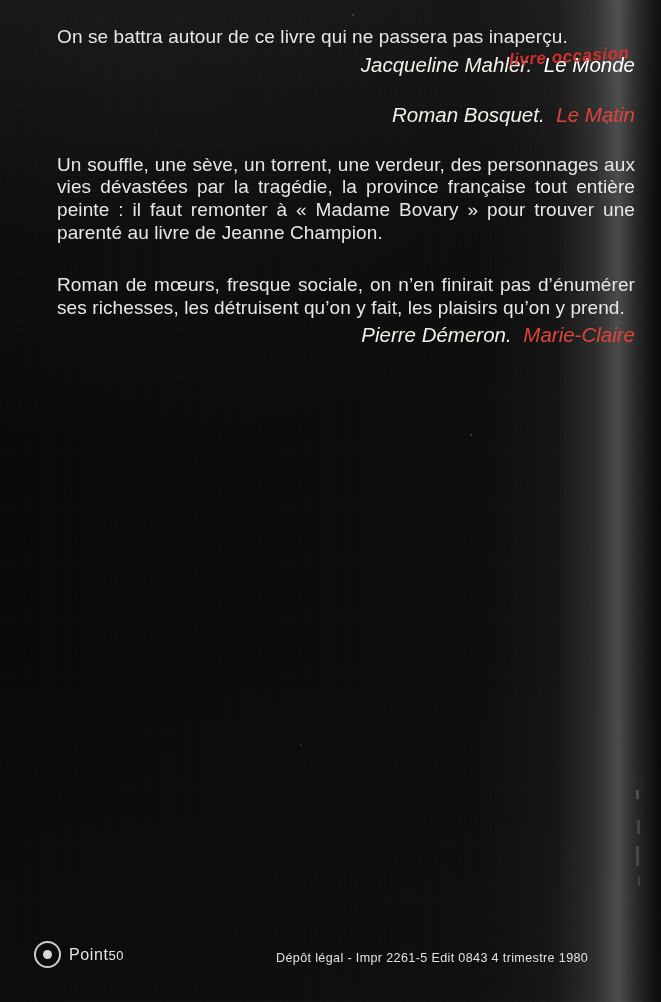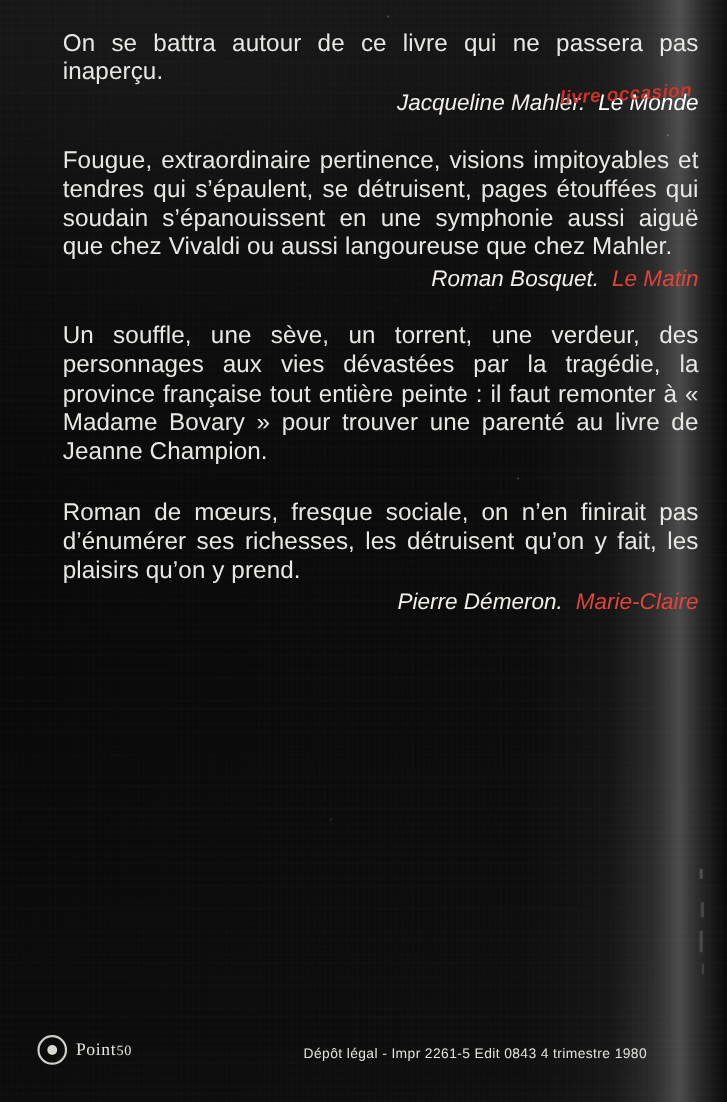--- a/index.html
+++ b/index.html
@@ -61,21 +61,21 @@
     left: 57px;
     top: 26px;
     width: 578px;
   }
 
   .quote-block {
     margin-bottom: 26px;
   }
   .quote-text {
     color: #e9e7e4;
-    font-size: 22px;
+    font-size: 19px;
     line-height: 1.19;
     text-align: justify;
     text-align-last: left;
     letter-spacing: 0.1px;
     white-space: pre-wrap;
   }
   .attrib {
     margin-top: 4px;
     text-align: right;
     font-size: 20.5px;
@@ -137,21 +137,21 @@
     left: 50%;
     top: 50%;
     width: 9px;
     height: 9px;
     margin: -4.5px 0 0 -4.5px;
     border-radius: 50%;
     background: #d9d7d2;
   }
   .logo-text {
     color: #e6e4df;
-    font-family: Liberation Serif, serif;
+    font-family: Liberation Sans, sans-serif;
     font-size: 16px;
     letter-spacing: 0.6px;
   }
   .logo-text .num {
     font-size: 13px;
   }
   .legal {
     position: absolute;
     left: 276px;
     bottom: 3px;
@@ -186,21 +186,20 @@
     <div class="quote-block">
       <div class="quote-text">On se battra autour de ce livre qui ne passera pas inaperçu.</div>
       <div class="attrib" style="position:relative;">
         <span class="author">Jacqueline Mahler.</span>
         <span class="source white">Le Monde</span>
         <span class="stamp" style="right:6px;top:-6px;">livre occasion</span>
       </div>
     </div>
 
     <div class="quote-block" style="margin-top:22px;">
-      <div class="quote-text">Fougue, extraordinaire pertinence, visions impitoyables et tendres qui s’épaulent, se détruisent, pages étouffées qui soudain s’épanouissent en une symphonie aussi aiguë que chez Vivaldi ou aussi langoureuse que chez Mahler.</div>
       <div class="attrib">
         <span class="author">Roman Bosquet.</span>
         <span class="source">Le Matin</span>
       </div>
     </div>
 
     <div class="quote-block" style="margin-top:26px;">
       <div class="quote-text">Un souffle, une sève, un torrent, une verdeur, des personnages aux vies dévastées par la tragédie, la province française tout entière peinte : il faut remonter à « Madame Bovary » pour trouver une parenté au livre de Jeanne Champion.</div>
     </div>
 

